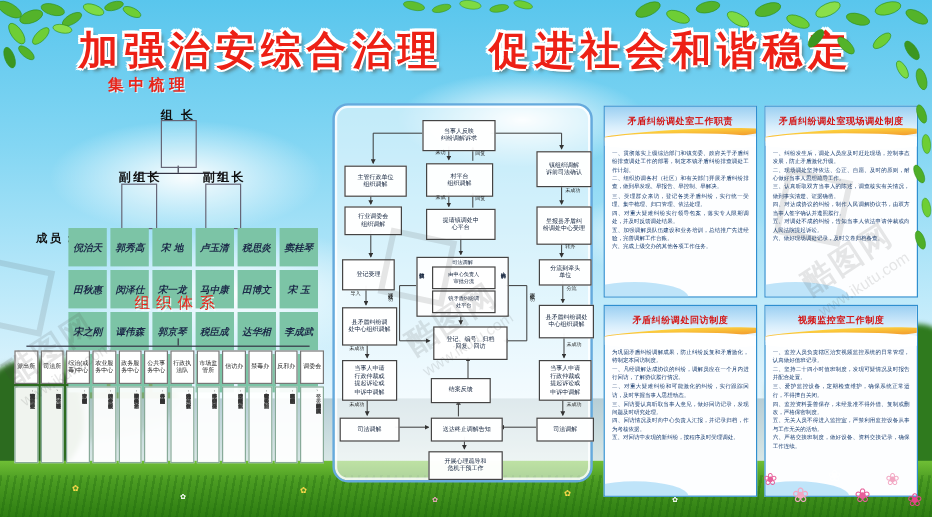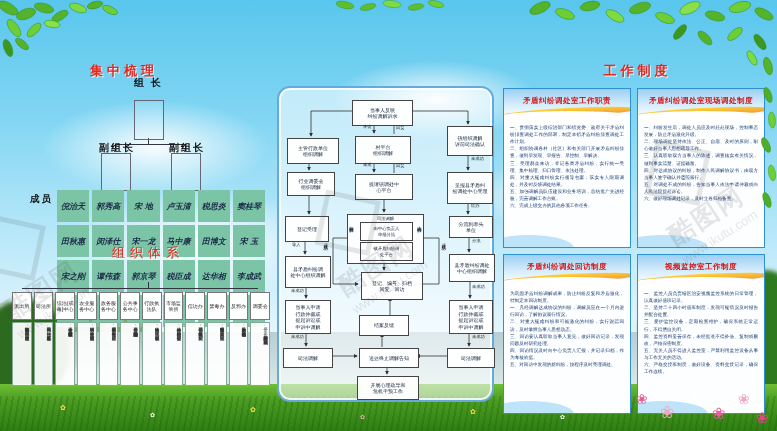--- a/index.html
+++ b/index.html
@@ -172,24 +172,24 @@
     <div class="dia"></div>
     <div class="t1">酷图网</div>
     <div class="t2">www.ikutu.com</div>
   </div>
   <div class="wm" style="left:650px;top:140px">
     <div class="dia"></div>
     <div class="t1">酷图网</div>
     <div class="t2">www.ikutu.com</div>
   </div>
 
+  <div class="title">加强治安综合治理　促进社会和谐稳定</div>
   <div class="sechdr" style="left:90px;top:62px">集中梳理</div>
-  <div class="sechdr" style="left:575px;top:62px;width:125px;text-align:center">工作制度</div>
-
-  <div class="lbl" style="left:134px;top:76px">组  长</div>
+
+  <div class="lbl" style="left:134px;top:89px">组  长</div>
   <div class="photo" style="left:134px;top:100px;width:28px;height:38px"></div>
   <div class="cline" style="left:148px;top:138px;width:1px;height:6px"></div>
   <div class="cline" style="left:115px;top:144px;width:71px;height:1px"></div>
   <div class="cline" style="left:115px;top:144px;width:1px;height:7px"></div>
   <div class="cline" style="left:185px;top:144px;width:1px;height:7px"></div>
   <div class="lbl" style="left:99px;top:141px">副组长</div>
   <div class="lbl" style="left:169px;top:141px">副组长</div>
   <div class="photo" style="left:101px;top:153px;width:28px;height:36px"></div>
   <div class="photo" style="left:171px;top:153px;width:28px;height:36px"></div>
   <div class="lbl" style="left:30px;top:193px;font-size:9.5px">成员：</div>

